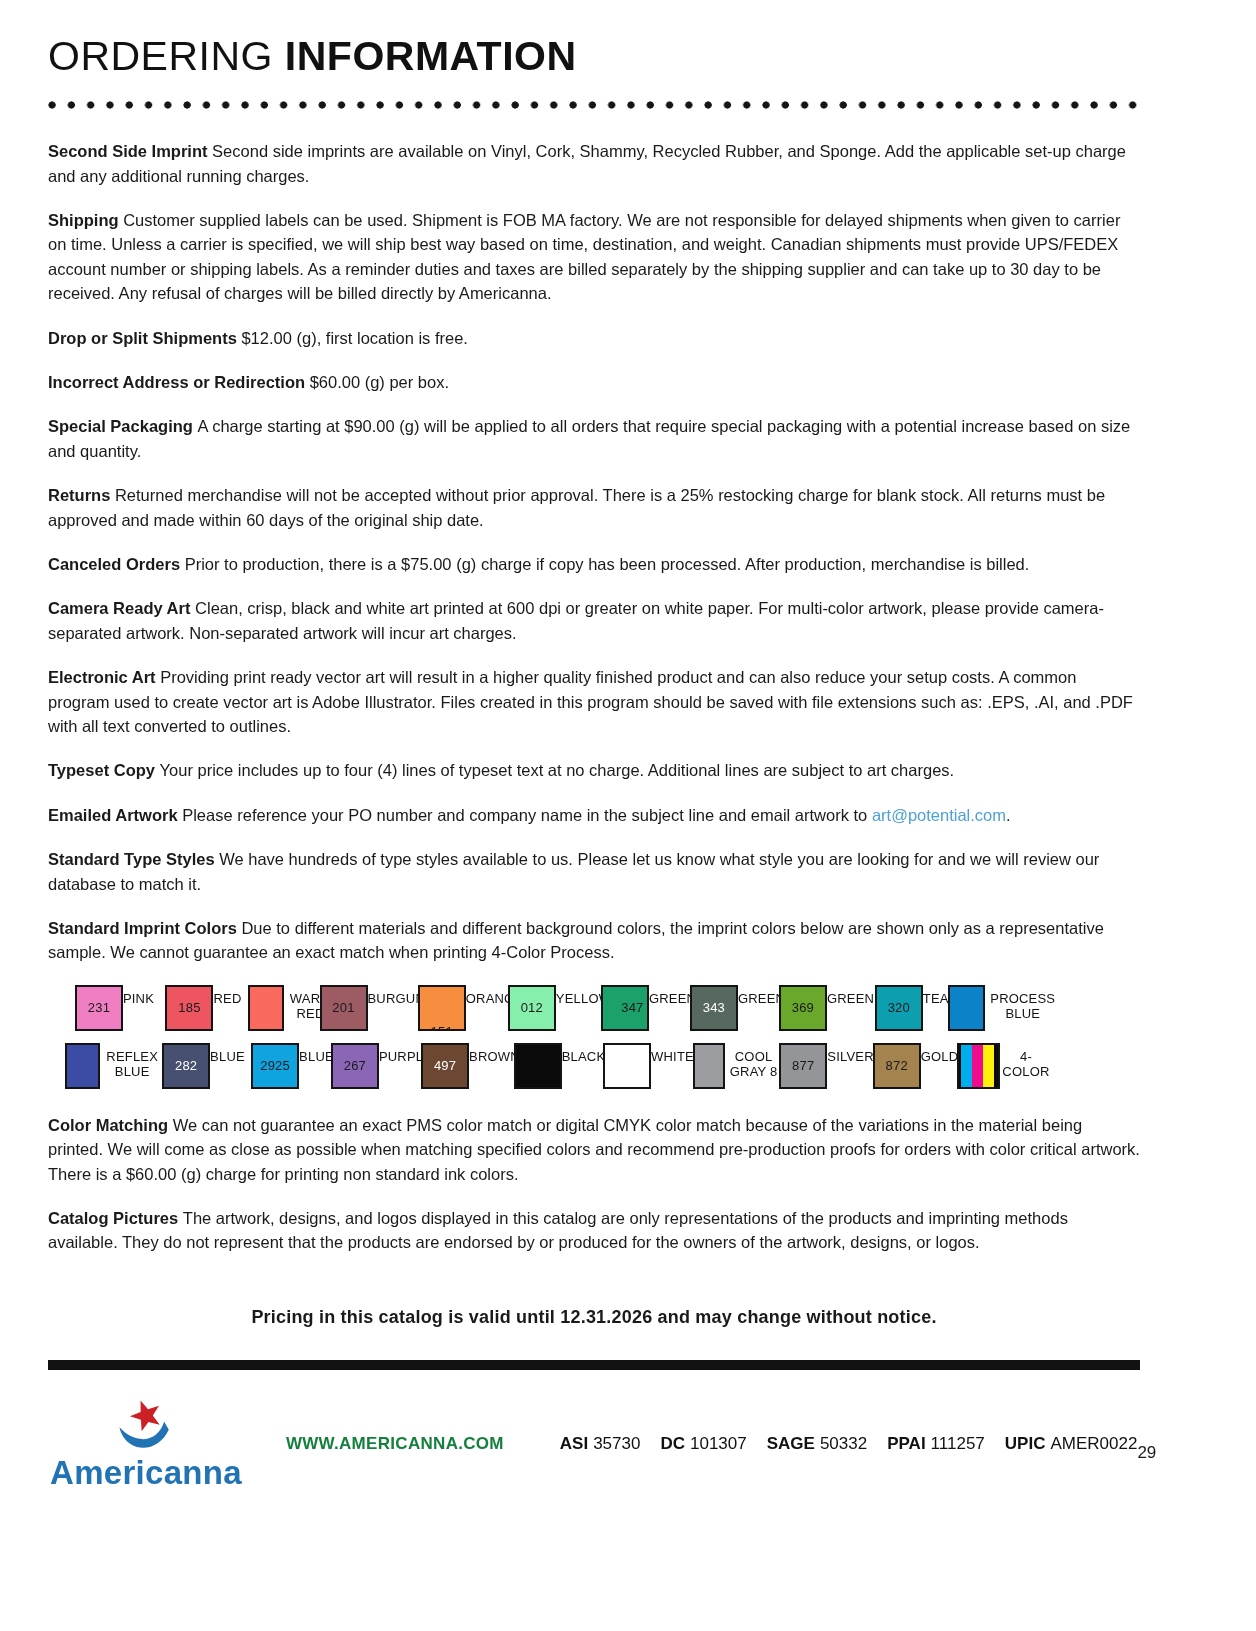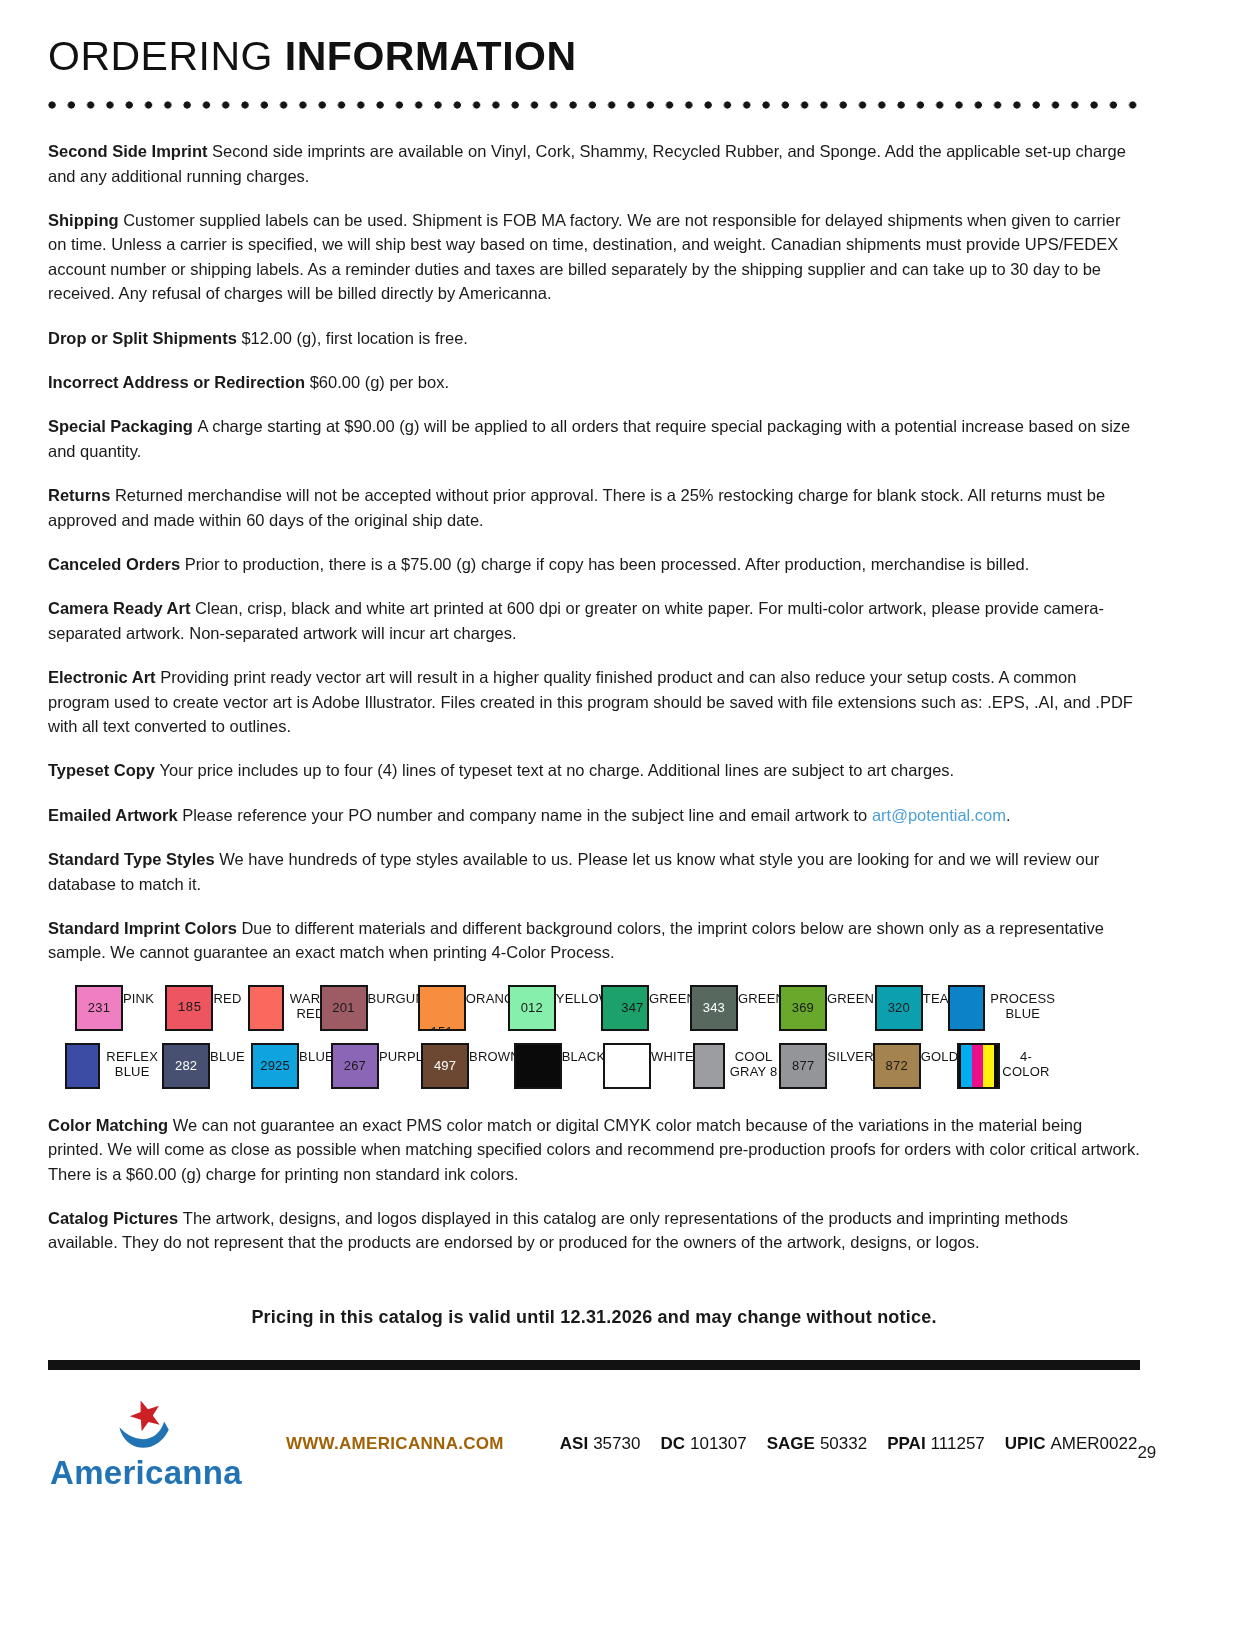--- a/index.html
+++ b/index.html
@@ -49,21 +49,21 @@
 
   
   .pricing{ text-align:center;font-weight:700;font-size:18px;margin-top:52px;letter-spacing:.2px;}
 
   
   .bar{height:10px;background:#121212;margin-top:32px;}
   .footer{display:flex;align-items:center;margin-top:26px;}
   .logo{display:flex;align-items:center;flex-direction:column;}
   .logo-mark{width:58px;height:58px;flex:0 0 auto;}
   .logo-text{font-size:33px;font-weight:700;color:#2173b4;letter-spacing:.3px;margin-left:2px;}
-  .website{font-size:17px;font-weight:700;letter-spacing:.3px;margin-left:44px;color:#a16207;}
+  .website{font-size:17px;font-weight:700;letter-spacing:.3px;margin-left:44px;color:#15803d;}
   .codes{display:flex;margin-left:56px;gap:20px;align-items:baseline;}
   .code-pair{font-size:17px;white-space:nowrap;color:#111;}
   .code-pair .cl{font-weight:700;}
   .code-pair .cv{font-weight:400;margin-left:5px;}
   .page-num{margin-left:auto;font-size:17px;transform:translateY(9px);}
 </style>
 </head>
 <body>
 
 <div class="page">
@@ -91,21 +91,21 @@
   <div class="swatch-section" id="swatches">
       <div class="swatch-row">
         <div class="swatch-cell">
           <div class="swatch-box" style="background: rgb(240, 126, 195);">
             <span class="swatch-code" style="color: rgb(26, 26, 26);">231</span>
           </div>
           <div class="swatch-label">PINK</div>
         </div>
         <div class="swatch-cell">
           <div class="swatch-box" style="background: rgb(237, 86, 96);">
-            <span class="swatch-code" style="color: rgb(26, 26, 26); font-family: Liberation Mono, monospace;">185</span>
+            <span class="swatch-code" style="color: rgb(26, 26, 26);">185</span>
           </div>
           <div class="swatch-label">RED</div>
         </div>
         <div class="swatch-cell">
           <div class="swatch-box" style="background: rgb(249, 105, 93);"></div>
           <div class="swatch-label">WARM RED</div>
         </div>
         <div class="swatch-cell">
           <div class="swatch-box" style="background: rgb(157, 91, 100);">
             <span class="swatch-code" style="color: rgb(26, 26, 26);">201</span>

